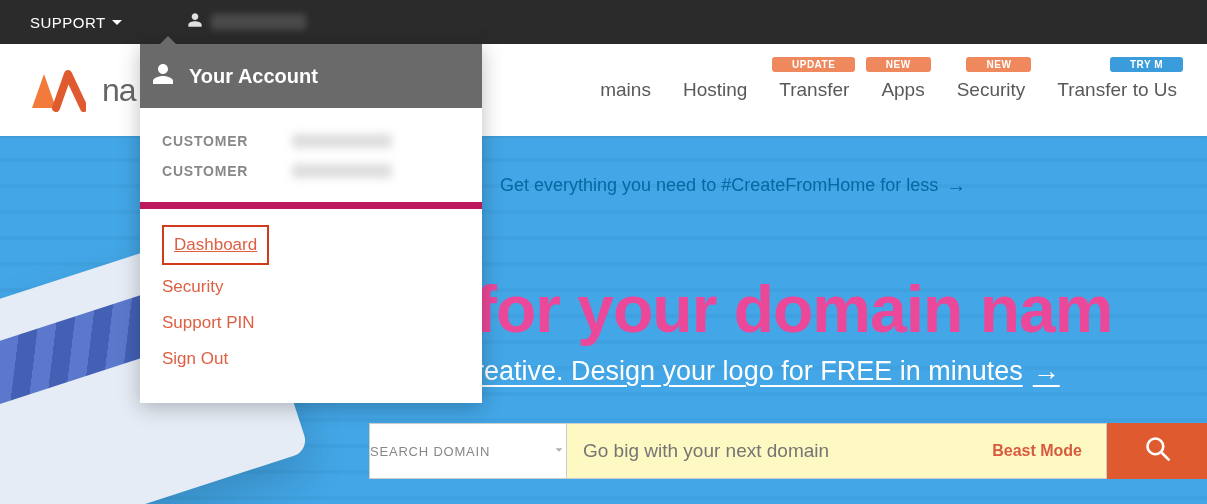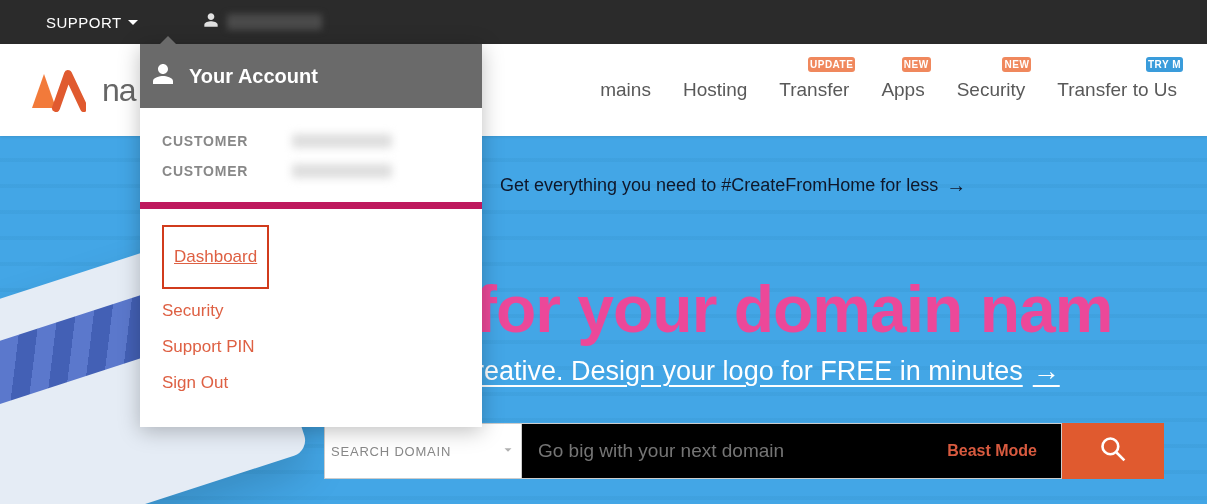--- a/index.html
+++ b/index.html
@@ -1,67 +1,67 @@
 <!DOCTYPE html>
 <html><head>
   <meta charset="utf-8">
   <style>
     * { margin: 0; padding: 0; box-sizing: border-box; }
     body { font-family: Arial, Helvetica, sans-serif; width: 1207px; height: 504px; overflow: hidden; position: relative; }
 
     
-    .topbar { background: #2b2b2b; height: 44px; display: flex; align-items: center; padding-left: 46px; color: #fff; gap: 37px; }
+    .topbar { background: #2b2b2b; height: 44px; display: flex; align-items: center; padding-left: 30px; color: #fff; gap: 37px; }
     .support-btn { display: flex; align-items: center; gap: 6px; font-size: 15px; font-weight: 500; letter-spacing: 0.5px; cursor: pointer; }
     .caret-down { width: 0; height: 0; border-left: 5px solid transparent; border-right: 5px solid transparent; border-top: 5px solid #fff; }
     .user-top { display: flex; align-items: center; margin-left: 28px; gap: 8px; cursor: pointer; }
     .user-icon-sm svg { width: 16px; height: 16px; fill: #e0e0e0; }
     .user-blur { width: 95px; height: 16px; background: #4a4a4a; border-radius: 2px; filter: blur(3px); }
 
     
     .mainnav { background: #fff; height: 92px; display: flex; align-items: center; padding: 0 30px; box-shadow: 0 1px 3px rgba(0,0,0,0.1); position: relative; z-index: 5; }
     .logo-wrap { display: flex; align-items: center; gap: 16px; }
     .logo-mark { width: 56px; height: 44px; position: relative; }
     .logo-text { font-size: 32px; color: #666; font-weight: 400; letter-spacing: -1px; }
     .nav-spacer { flex: 1; }
     .nav-items { display: flex; align-items: center; gap: 32px; }
     .nav-item { position: relative; font-size: 19px; color: #595959; font-weight: 500; cursor: pointer; }
-    .badge { position: absolute; top: -22px; right: -6px; font-size: 10px; font-weight: 700; color: #fff; padding: 2px 2px; border-radius: 3px; letter-spacing: 0.5px; }
+    .badge { position: absolute; top: -22px; right: -6px; font-size: 10px; font-weight: 700; color: #fff; padding: 2px 20px; border-radius: 3px; letter-spacing: 0.5px; }
     .badge-orange { background: #f0885d; }
     .badge-blue { background: #3a9cdb; }
 
     
     .dropdown { position: absolute; top: 44px; left: 140px; width: 342px; background: #fff; box-shadow: 0 4px 20px rgba(0,0,0,0.25); z-index: 50; }
     .dropdown-arrow { position: absolute; top: -8px; left: 20px; width: 0; height: 0; border-left: 8px solid transparent; border-right: 8px solid transparent; border-bottom: 8px solid #6a6a6a; }
     .dropdown-header { background: #6a6a6a; color: #fff; display: flex; align-items: center; padding: 18px 11px; gap: 14px; }
     .dropdown-header svg { width: 24px; height: 24px; fill: #fff; }
     .dropdown-title { font-size: 20px; font-weight: 600; }
     .account-info { padding: 18px 22px 16px 22px; border-bottom: 7px solid #be185d; }
     .account-row { display: flex; align-items: center; padding: 7px 0; }
     .account-label { font-size: 14px; color: #888; font-weight: 600; letter-spacing: 0.8px; width: 130px; }
     .account-value-blur { width: 100px; height: 14px; background: #ddd; border-radius: 2px; filter: blur(4px); }
     .menu-list { padding: 16px 22px 26px 22px; }
     .menu-item { font-size: 17px; color: #de6043; padding: 8px 0; cursor: pointer; }
-    .menu-item.highlighted { display: inline-block; border: 2px solid #d13b1c; padding: 20px 10px; text-decoration: underline; margin-bottom: 4px; }
+    .menu-item.highlighted { display: inline-block; border: 2px solid #d13b1c; padding: 8px 10px; text-decoration: underline; margin-bottom: 4px; }
 
     
     .hero { position: relative; height: 368px; overflow: hidden; }
     .hero-bg { position: absolute; inset: 0; background: #43a6e6; }
     .hero-stripes { position: absolute; inset: 0; background: repeating-linear-gradient(180deg, #43a6e6 0 22px, #3d9edb 22px 26px); opacity: 0.6; }
     .hero-card { position: absolute; left: -40px; top: 130px; width: 320px; height: 240px; background: #e5ecf5; border-radius: 16px; transform: rotate(-18deg); box-shadow: 0 20px 40px rgba(0,0,0,0.15); }
     .hero-card-stripe { position: absolute; top: 40px; left: 0; width: 100%; height: 60px; background: repeating-linear-gradient(115deg, #4360b5 0 18px, #5b78cc 18px 36px); }
-    .promo-bar { position: absolute; top: 38px; left: 500px; color: #0f172a; font-size: 18px; display: flex; align-items: center; gap: 8px; cursor: pointer; }
+    .promo-bar { position: absolute; top: 38px; left: 500px; color: #0369a1; font-size: 18px; display: flex; align-items: center; gap: 8px; cursor: pointer; }
     .promo-arrow { font-size: 20px; }
     .hero-headline { position: absolute; top: 135px; left: 475px; color: #ec4899; font-size: 66px; font-weight: 600; white-space: nowrap; letter-spacing: -1px; }
     .hero-sub { position: absolute; top: 220px; left: 475px; color: #fff; font-size: 27px; text-decoration: underline; text-underline-offset: 5px; white-space: nowrap; cursor: pointer; display: flex; align-items: center; gap: 10px; }
 
     
     .search-wrap { position: absolute; top: 287px; left: 324px; display: flex; height: 56px; }
-    .search-dropdown { background: #fff; border: 1px solid #ccc; width: 198px; display: flex; align-items: center; justify-content: space-between; padding: 0 6px; font-size: 13px; color: #888; letter-spacing: 0.8px; cursor: pointer; }
+    .search-dropdown { background: #fff; border: 1px solid #ccc; width: 198px; display: flex; align-items: center; justify-content: space-between; padding: 0 0; font-size: 13px; color: #888; letter-spacing: 0.8px; cursor: pointer; margin-left: 45px; }
     .search-dropdown .chev svg { width: 14px; height: 14px; fill: #b0b0b0; }
-    .search-input { background: #000000; border: 1px solid #ccc; border-left: none; width: 540px; padding: 0 16px; font-size: 19px; color: #a0a0a0; display: flex; align-items: center; justify-content: space-between; }
+    .search-input { background: #fef9c3; border: 1px solid #ccc; border-left: none; width: 540px; padding: 0 16px; font-size: 19px; color: #a0a0a0; display: flex; align-items: center; justify-content: space-between; }
     .search-input input { border: none; outline: none; font-size: 19px; color: #888; width: 360px; background: transparent; }
     .beast { color: #d85a3f; font-size: 16px; font-weight: 600; margin-right: 8px; cursor: pointer; white-space: nowrap; }
     .search-btn { background: #e05a2f; width: 102px; display: flex; align-items: center; justify-content: center; cursor: pointer; }
     .search-btn svg { width: 28px; height: 28px; stroke: #fff; fill: none; stroke-width: 3; }
   </style>
 </head>
 <body>
 
 <div class="topbar">
   <div class="support-btn">

